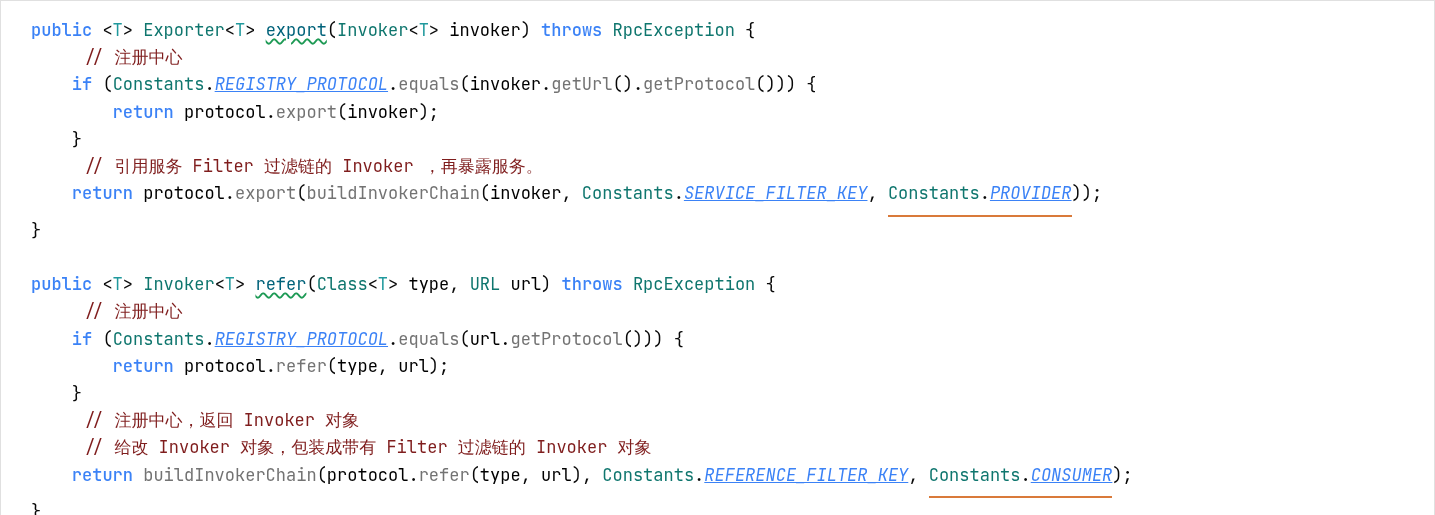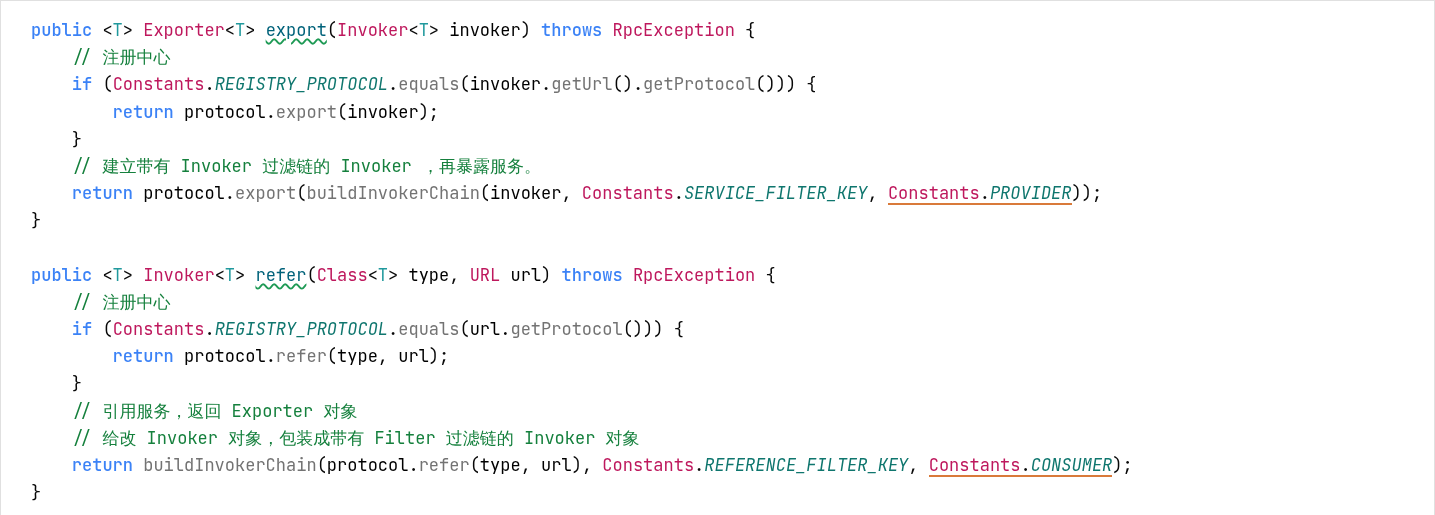--- a/index.html
+++ b/index.html
@@ -13,53 +13,53 @@
   .code-container {
     padding: 16px 0 16px 30px;
     border: 1px solid #e0e0e0;
     background: #ffffff;
     white-space: pre;
     position: relative;
     overflow-x: auto;
   }
   .kw    { color: #3b82f6; font-weight: 500; }   
   .type  { color: #20999d; }                      
-  .cls   { color: #be185d; }                      
+  .cls   { color: #0f766e; }                      
   .ident { color: #000000; }                      
   .meth  { color: #737373; }                      
   .mdecl { color: #00627a; }                      
   .param { color: #000000; }                      
-  .field { color: #0f766e; font-style: italic; }  
-  .cmt   { color: #15803d; }                      
+  .field { color: #3b82f6; font-style: italic; text-decoration: underline; }  
+  .cmt   { color: #7f1d1d; margin-left: 12px; }                      
   .punct { color: #080808; }                      
   .underline-red {
     border-bottom: 2px solid #d97a3a;
-    padding-bottom: 0;
+    padding-bottom: 12px;
     display: inline-block;
     line-height: 1.1;
   }
   .squiggle {
     text-decoration: underline wavy #1e9a55;
     text-decoration-thickness: 1.5px;
     text-underline-offset: 2px;
   }
 </style>
 </head>
 <body>
 
 <div class="code-container"><span class="kw">public</span> <span class="punct">&lt;</span><span class="type">T</span><span class="punct">&gt;</span><span> </span><span class="cls">Exporter</span><span class="punct">&lt;</span><span class="type">T</span><span class="punct">&gt;</span><span> </span><span class="mdecl squiggle">export</span><span class="punct">(</span><span class="cls">Invoker</span><span class="punct">&lt;</span><span class="type">T</span><span class="punct">&gt;</span><span> </span><span class="param">invoker</span><span class="punct">)</span><span> </span><span class="kw">throws</span><span> </span><span class="cls">RpcException</span><span> </span><span class="punct">{</span>
     <span class="cmt">// 注册中心</span>
     <span class="kw">if</span><span class="punct"> (</span><span class="cls">Constants</span><span class="punct">.</span><span class="field">REGISTRY_PROTOCOL</span><span class="punct">.</span><span class="meth">equals</span><span class="punct">(</span><span class="ident">invoker</span><span class="punct">.</span><span class="meth">getUrl</span><span class="punct">()</span><span class="punct">.</span><span class="meth">getProtocol</span><span class="punct">()))</span><span> </span><span class="punct">{</span>
         <span class="kw">return</span><span> </span><span class="ident">protocol</span><span class="punct">.</span><span class="meth">export</span><span class="punct">(</span><span class="ident">invoker</span><span class="punct">);</span>
     <span class="punct">}</span>
-    <span class="cmt">// 建立带有 Invoker 过滤链的 Invoker ，再暴露服务。</span>
+    <span class="cmt">// 引用服务 Filter 过滤链的 Invoker ，再暴露服务。</span>
     <span class="kw">return</span><span> </span><span class="ident">protocol</span><span class="punct">.</span><span class="meth">export</span><span class="punct">(</span><span class="meth">buildInvokerChain</span><span class="punct">(</span><span class="ident">invoker</span><span class="punct">, </span><span class="cls">Constants</span><span class="punct">.</span><span class="field">SERVICE_FILTER_KEY</span><span class="punct">, </span><span class="underline-red"><span class="cls">Constants</span><span class="punct">.</span><span class="field">PROVIDER</span></span><span class="punct">));</span>
 <span class="punct">}</span>
 
 <span class="kw">public</span> <span class="punct">&lt;</span><span class="type">T</span><span class="punct">&gt;</span><span> </span><span class="cls">Invoker</span><span class="punct">&lt;</span><span class="type">T</span><span class="punct">&gt;</span><span> </span><span class="mdecl squiggle">refer</span><span class="punct">(</span><span class="cls">Class</span><span class="punct">&lt;</span><span class="type">T</span><span class="punct">&gt;</span><span> </span><span class="param">type</span><span class="punct">, </span><span class="cls">URL</span><span> </span><span class="param">url</span><span class="punct">)</span><span> </span><span class="kw">throws</span><span> </span><span class="cls">RpcException</span><span> </span><span class="punct">{</span>
     <span class="cmt">// 注册中心</span>
     <span class="kw">if</span><span class="punct"> (</span><span class="cls">Constants</span><span class="punct">.</span><span class="field">REGISTRY_PROTOCOL</span><span class="punct">.</span><span class="meth">equals</span><span class="punct">(</span><span class="ident">url</span><span class="punct">.</span><span class="meth">getProtocol</span><span class="punct">()))</span><span> </span><span class="punct">{</span>
         <span class="kw">return</span><span> </span><span class="ident">protocol</span><span class="punct">.</span><span class="meth">refer</span><span class="punct">(</span><span class="ident">type</span><span class="punct">, </span><span class="ident">url</span><span class="punct">);</span>
     <span class="punct">}</span>
-    <span class="cmt">// 引用服务，返回 Exporter 对象</span>
+    <span class="cmt">// 注册中心，返回 Invoker 对象</span>
     <span class="cmt">// 给改 Invoker 对象，包装成带有 Filter 过滤链的 Invoker 对象</span>
     <span class="kw">return</span><span> </span><span class="meth">buildInvokerChain</span><span class="punct">(</span><span class="ident">protocol</span><span class="punct">.</span><span class="meth">refer</span><span class="punct">(</span><span class="ident">type</span><span class="punct">, </span><span class="ident">url</span><span class="punct">)</span><span class="punct">, </span><span class="cls">Constants</span><span class="punct">.</span><span class="field">REFERENCE_FILTER_KEY</span><span class="punct">, </span><span class="underline-red"><span class="cls">Constants</span><span class="punct">.</span><span class="field">CONSUMER</span></span><span class="punct">);</span>
 <span class="punct">}</span></div>
 
 </body></html>

